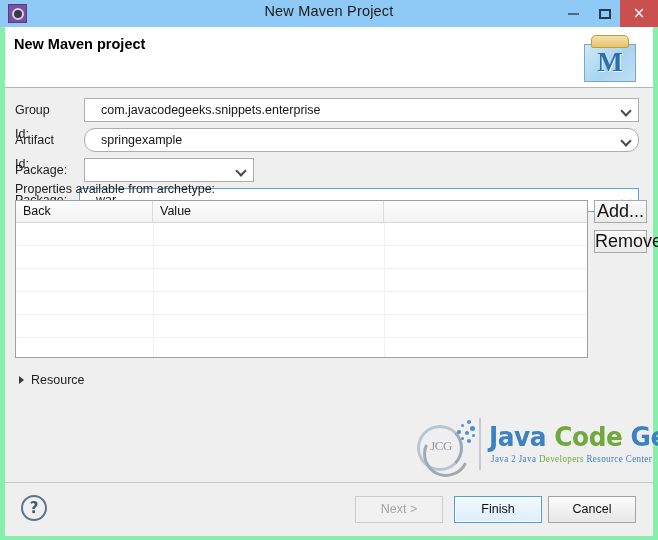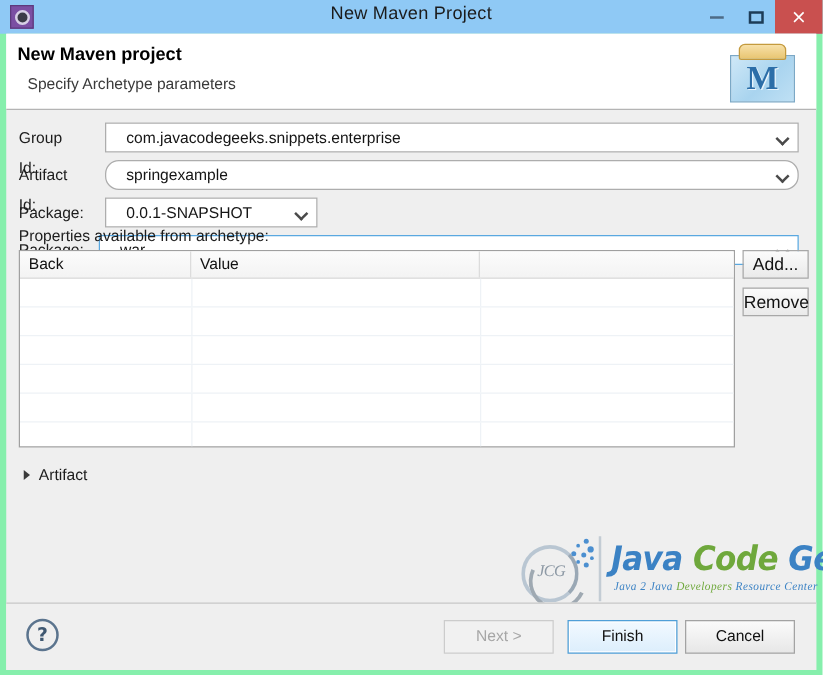--- a/index.html
+++ b/index.html
@@ -259,21 +259,21 @@
   .cellsep.s2 { left: 368px; }
 
   .sidebtn {
     position: absolute;
     left: 589px;
     width: 53px;
     height: 23px;
     background: linear-gradient(180deg, #fbfbfb 0%, #eaeaea 100%);
     border: 1px solid #a8a8a8;
     box-sizing: border-box;
-    font-size: 14px;
+    font-size: 18px;
     color: #111111;
     text-align: center;
     line-height: 21px;
     cursor: default;
   }
   .btn-add { top: 173px; }
   .btn-remove { top: 203px; }
 
   
   .advanced {
@@ -292,22 +292,22 @@
     margin-right: 7px;
   }
   .adv-label {
     font-size: 12.5px;
     color: #1c1c1c;
   }
 
   
   .jcg {
     position: absolute;
-    left: 408px; top: 400px;
-    width: 226px; height: 58px; font-style: italic;
+    left: 408px; top: 389px;
+    width: 226px; height: 58px;
   }
   .jcg-mark {
     position: absolute;
     left: 0; top: 4px;
     width: 62px; height: 54px;
   }
   .jcg-ring {
     position: absolute;
     left: 4px; top: 5px;
     width: 46px; height: 46px;
@@ -451,21 +451,20 @@
     </div>
     <div class="winbtn btn-close">
       <div class="close-glyph">×</div>
     </div>
   </div>
 
   <div class="dialog-body">
 
     <div class="header">
       <div class="header-title">New Maven project</div>
-      <div class="header-sub">Specify Archetype parameters</div>
       <div class="maven-logo">
         <div class="maven-box">
           <div class="maven-m">M</div>
         </div>
         <div class="maven-folder"></div>
       </div>
     </div>
 
     <div class="form">
 
@@ -481,21 +480,20 @@
         <div class="field-label">Artifact Id:</div>
         <div class="combo" style="left:79px; width:555px;border-radius:11px;">
           <span class="val">springexample</span>
           <span class="arrow"></span>
         </div>
       </div>
 
       <div class="row" style="top:70px;">
         <div class="field-label">Package:</div>
         <div class="combo" style="left:79px; width:170px;">
-          <span class="val">0.0.1-SNAPSHOT</span>
           <span class="arrow"></span>
         </div>
       </div>
 
       <div class="row" style="top:100px;">
         <div class="field-label">Package:</div>
         <div class="combo focused" style="left:74px; width:560px;">
           <span class="val">war</span>
           <span class="arrow"></span>
         </div>
@@ -534,21 +532,21 @@
           <span class="cellsep s1"></span>
           <span class="cellsep s2"></span>
         </div>
     </div>
 
     <div class="sidebtn btn-add">Add...</div>
     <div class="sidebtn btn-remove">Remove</div>
 
     <div class="advanced">
       <span class="adv-tri"></span>
-      <span class="adv-label">Artifact</span>
+      <span class="adv-label">Resource</span>
     </div>
 
     <div class="jcg">
       <div class="jcg-mark">
         <div class="jcg-ring"></div>
         <div class="jcg-arc"></div>
         <div class="jcg-text-inner">JCG</div>
         <div class="jcg-dots">
           <i style="left:14px; top:0px;  width:4px; height:4px;"></i>
           <i style="left:8px;  top:4px;  width:3px; height:3px;"></i>

